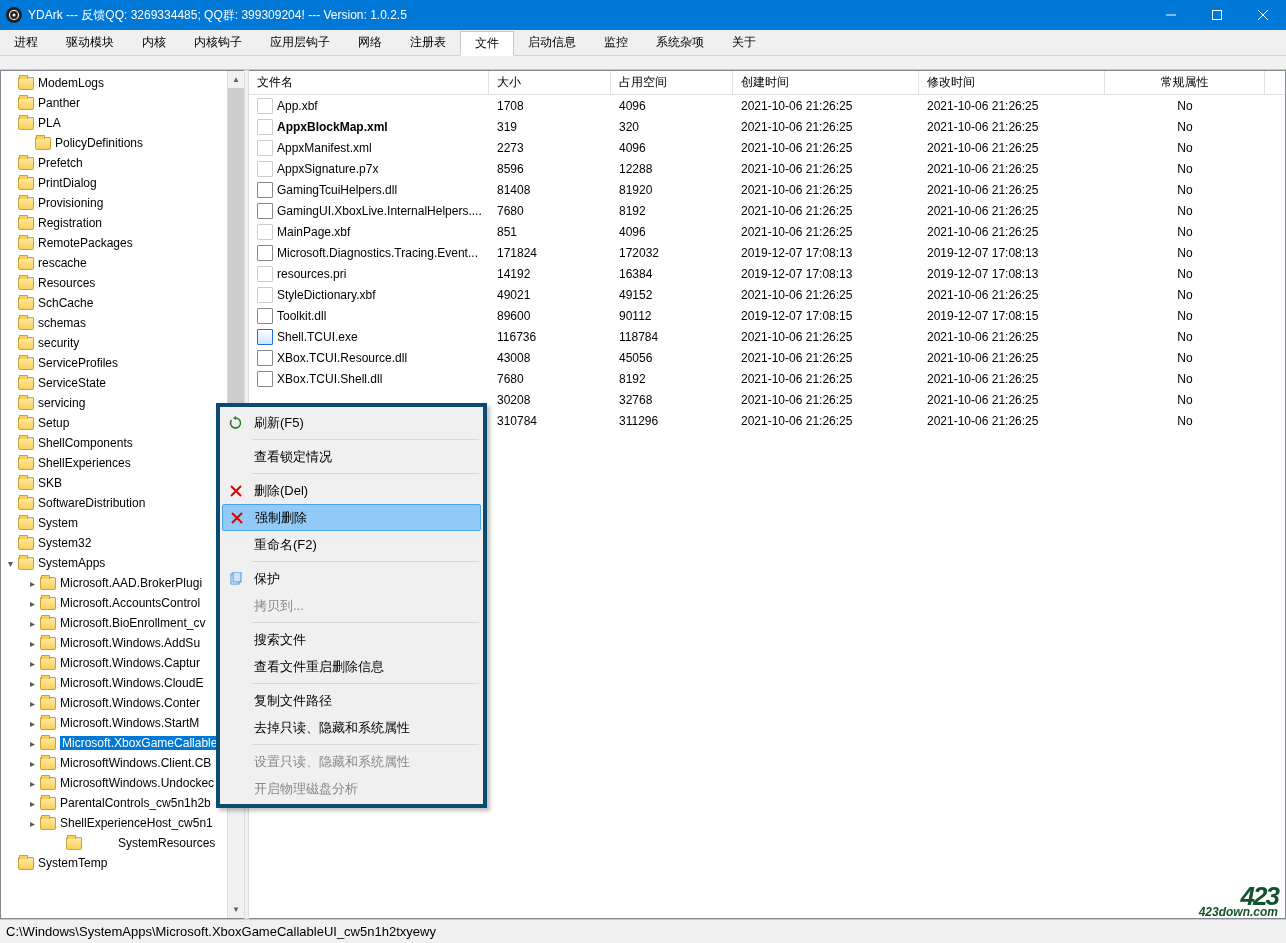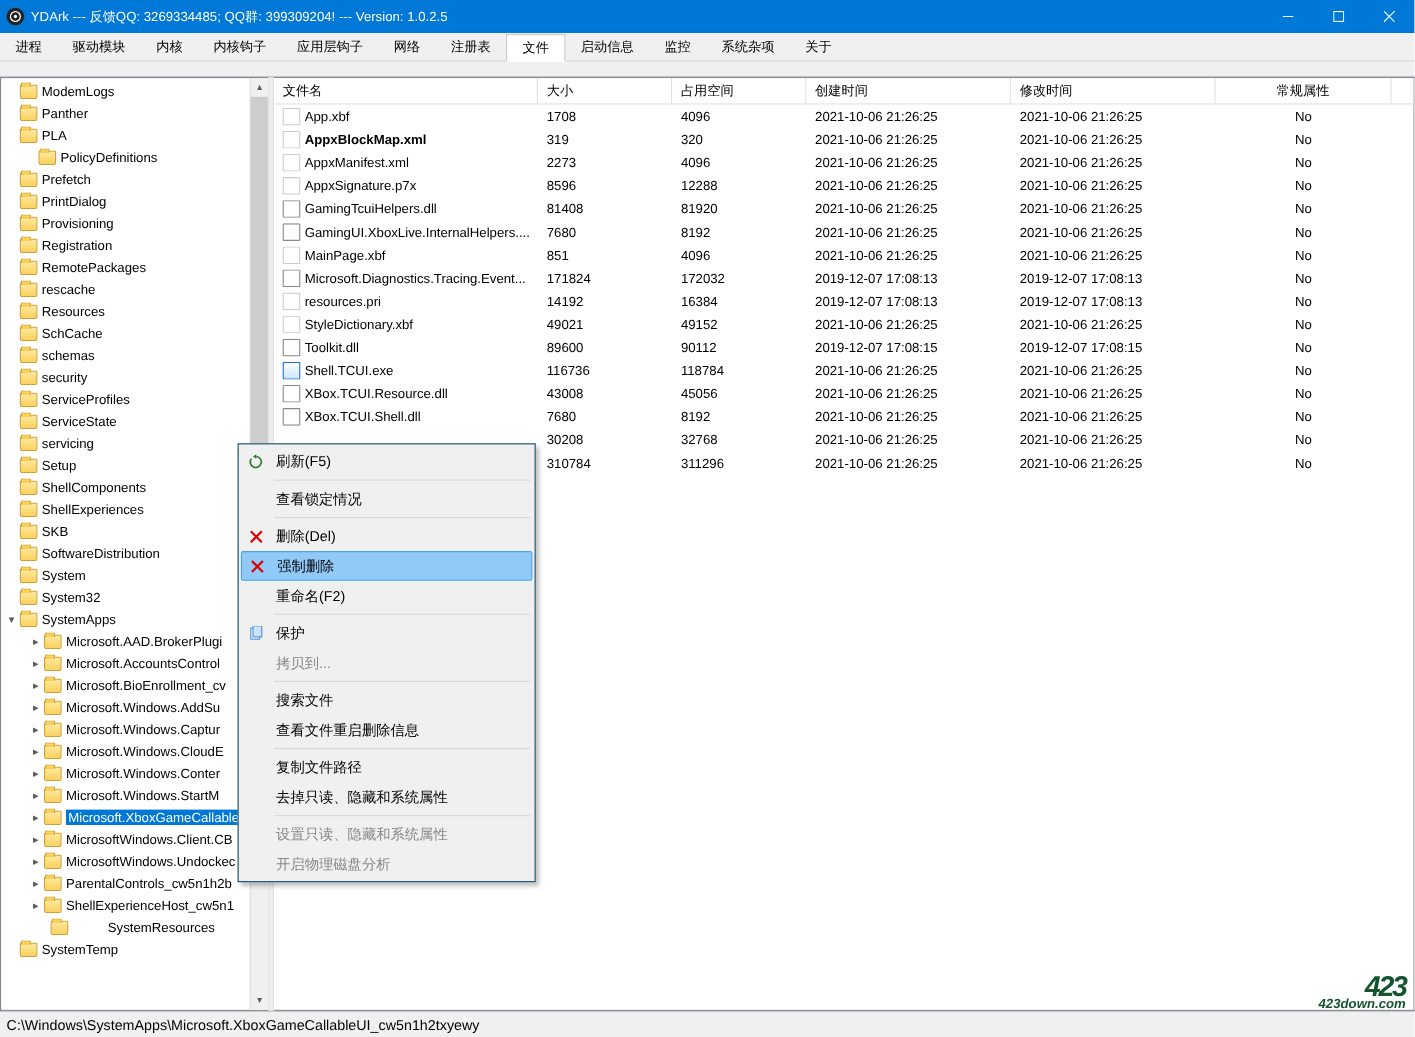--- a/index.html
+++ b/index.html
@@ -40,21 +40,21 @@
 .file-body { }
 .file-row { display: flex; height: 21px; font-size: 12px; align-items: center; }
 .file-row:nth-child(even) { }
 .file-cell { padding: 0 8px; white-space: nowrap; overflow: hidden; text-overflow: ellipsis; display: flex; align-items: center; }
 .file-icon { width: 16px; height: 16px; margin-right: 4px; display: inline-flex; align-items: center; justify-content: center; border: 1px solid #ccc; border-radius: 1px; background: #fff; font-size: 8px; flex-shrink: 0; }
 .file-icon.exe { border-color: #1e6de1; }
 .file-icon.dll { border-color: #888; }
 
 .statusbar { height: 24px; border-top: 1px solid #c8c8c8; background: #f0f0f0; display: flex; align-items: center; padding: 0 6px; font-size: 13px; }
 
-.context-menu { position: absolute; left: 216px; top: 403px; width: 271px; background: #f0f0f0; border: 1px solid #0c4a6e; box-shadow: 3px 3px 4px rgba(0,0,0,0.25); font-size: 13px; padding: 2px; z-index: 100; }
+.context-menu { position: absolute; left: 216px; top: 403px; width: 271px; background: #f0f0f0; border: 4px solid #0c4a6e; box-shadow: 3px 3px 4px rgba(0,0,0,0.25); font-size: 13px; padding: 2px; z-index: 100; }
 .ctx-item { height: 27px; display: flex; align-items: center; padding: 0 8px 0 32px; position: relative; }
 .ctx-item.highlight { background: #91c9f7; border: 1px solid #4aa5ec; border-radius: 2px; }
 .ctx-item.disabled { color: #888; }
 .ctx-sep { height: 1px; background: #d7d7d7; margin: 3px 2px 3px 30px; }
 .ctx-icon { position: absolute; left: 6px; width: 16px; height: 16px; display: flex; align-items: center; justify-content: center; }
 
 .watermark { position: absolute; right: 8px; bottom: 26px; font-family: Arial, sans-serif; font-weight: bold; font-style: italic; color: #14532d; text-align: right; line-height: 0.85; }
 .watermark .big { font-size: 26px; letter-spacing: -2px; }
 .watermark .small { font-size: 12px; letter-spacing: 0; }
 </style>
@@ -292,21 +292,21 @@
         <div class="tree-node" style="padding-left: 26px;">
           <span class="expander">▸</span>
           <span class="folder-icon"></span>
           <span class="tree-label">ParentalControls_cw5n1h2b</span>
         </div>
         <div class="tree-node" style="padding-left: 26px;">
           <span class="expander">▸</span>
           <span class="folder-icon"></span>
           <span class="tree-label">ShellExperienceHost_cw5n1</span>
         </div>
-        <div class="tree-node" style="padding-left: 0; gap: 32px;">
+        <div class="tree-node" style="padding-left: 20px; gap: 32px;">
           <span class="expander"></span>
           <span class="folder-icon"></span>
           <span class="tree-label">SystemResources</span>
         </div>
         <div class="tree-node" style="padding-left: 4px;">
           <span class="expander"></span>
           <span class="folder-icon"></span>
           <span class="tree-label">SystemTemp</span>
         </div>
       </div>

